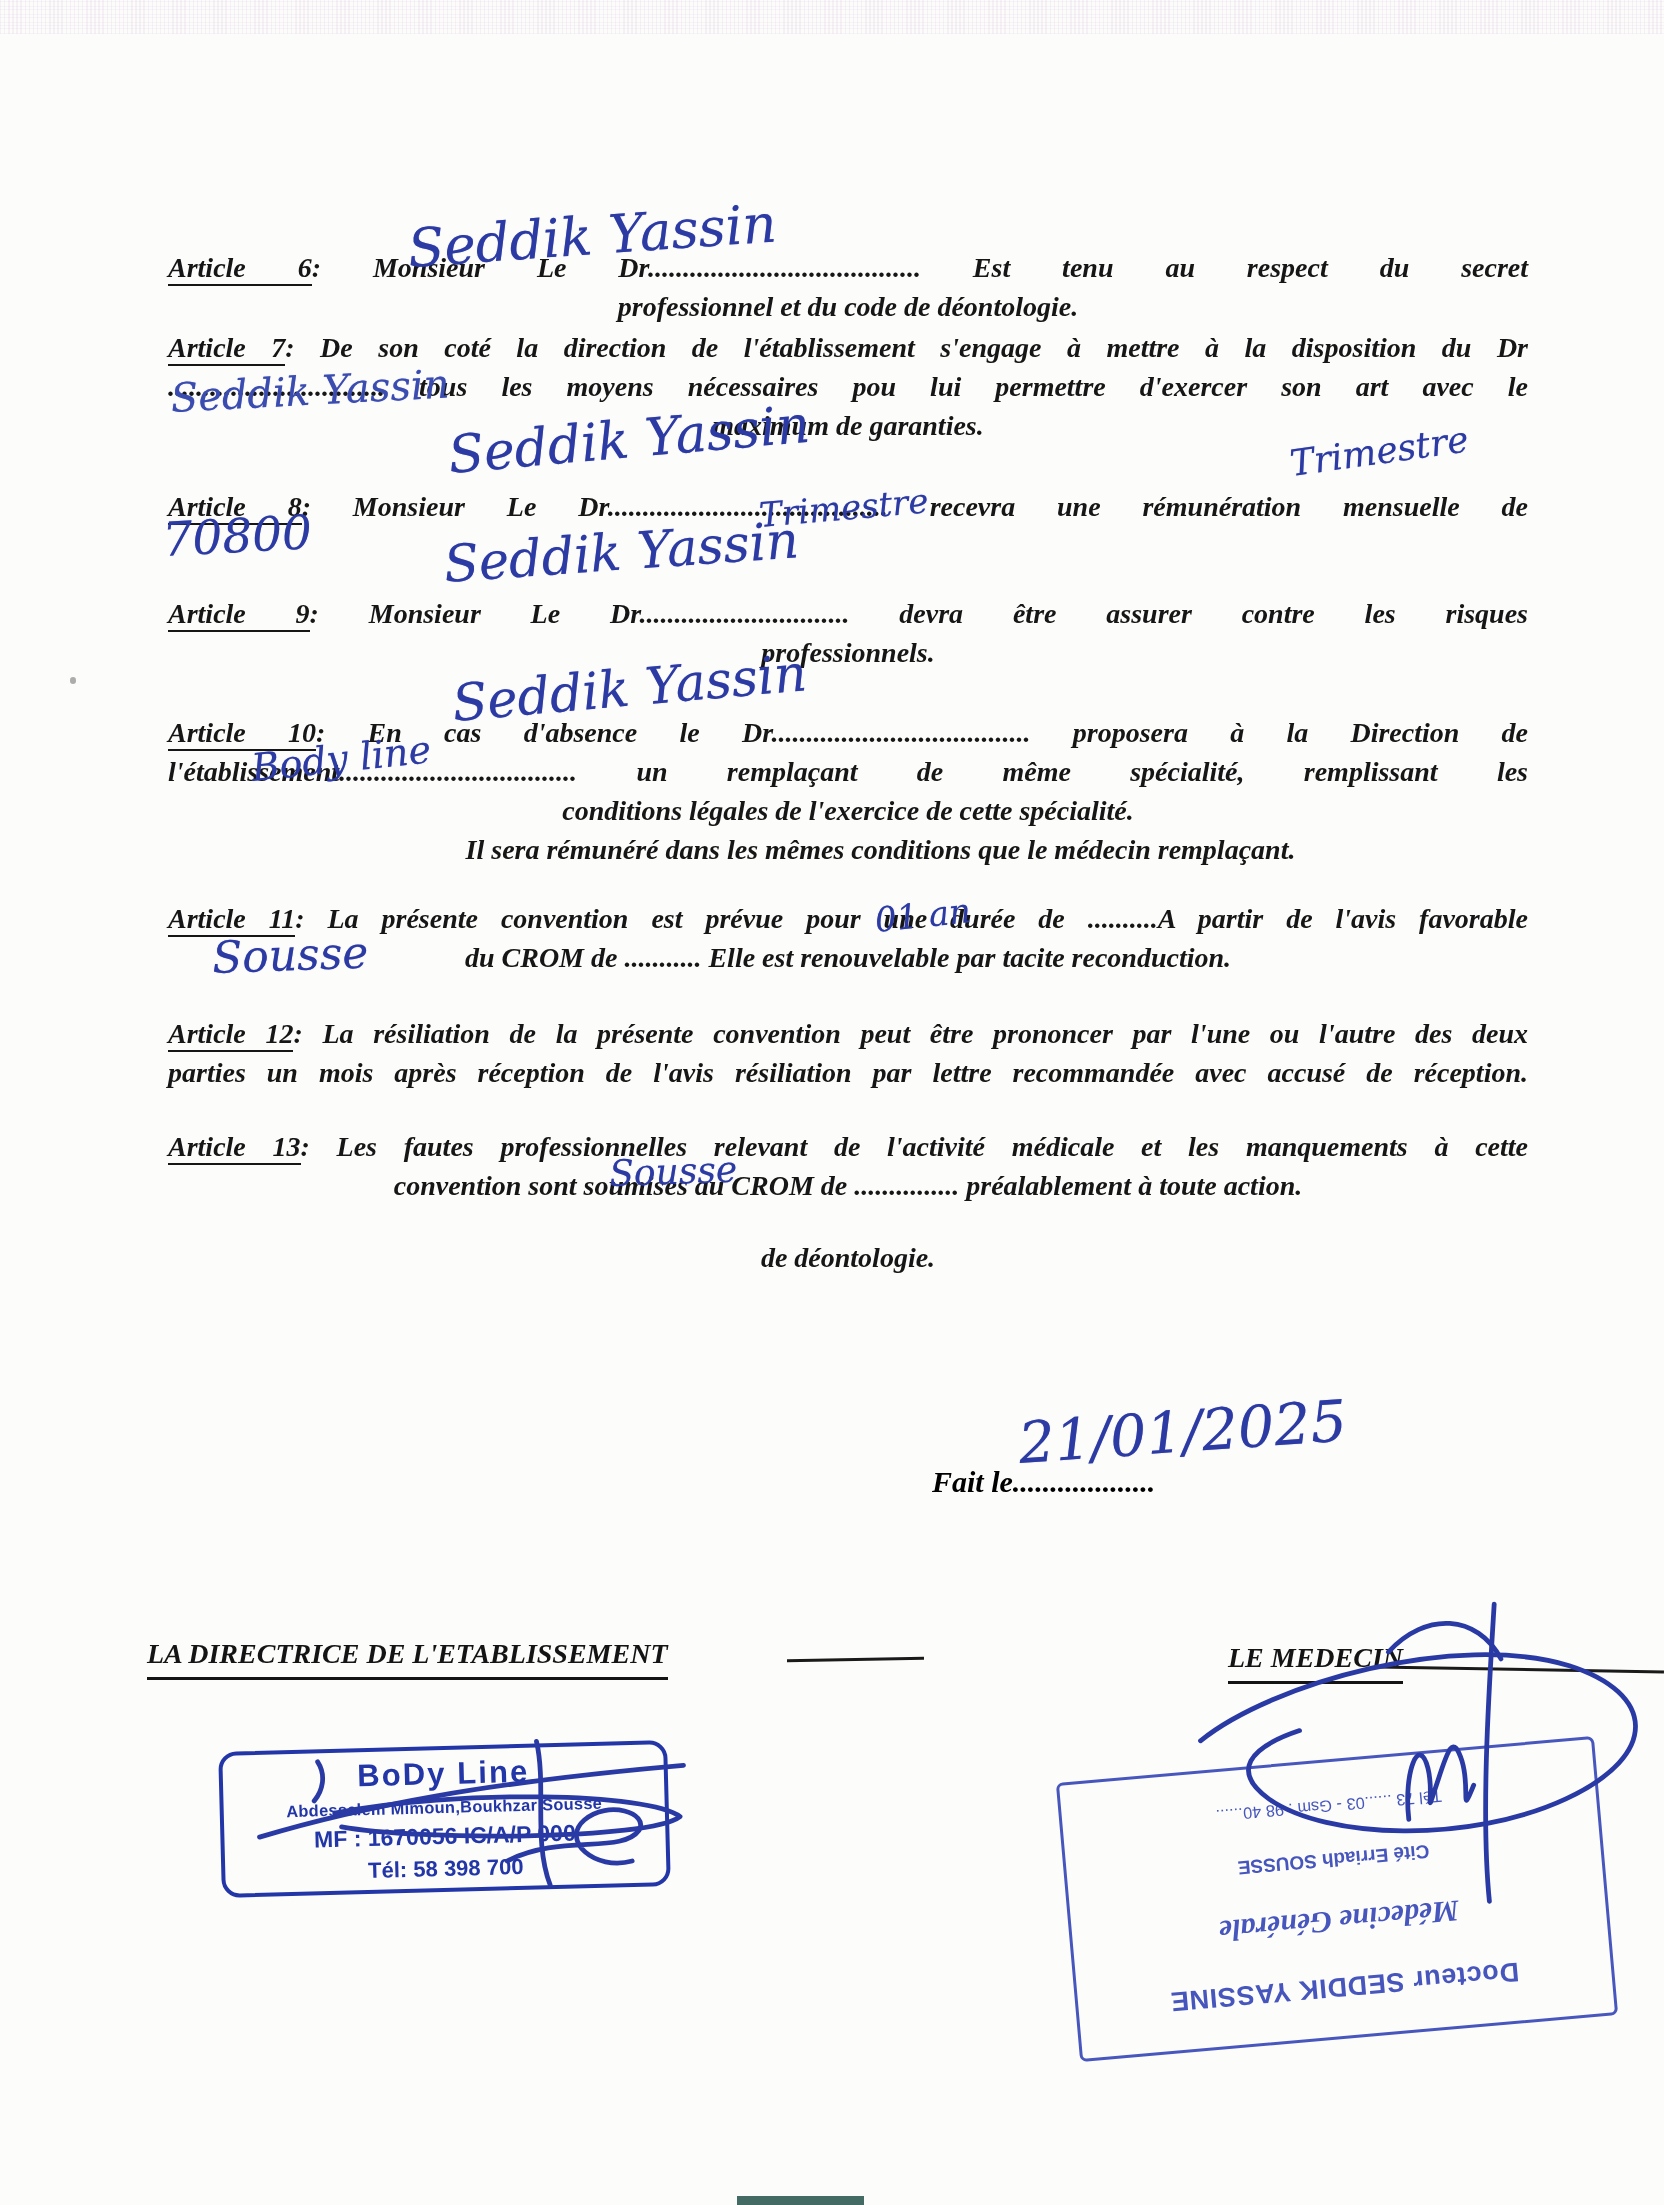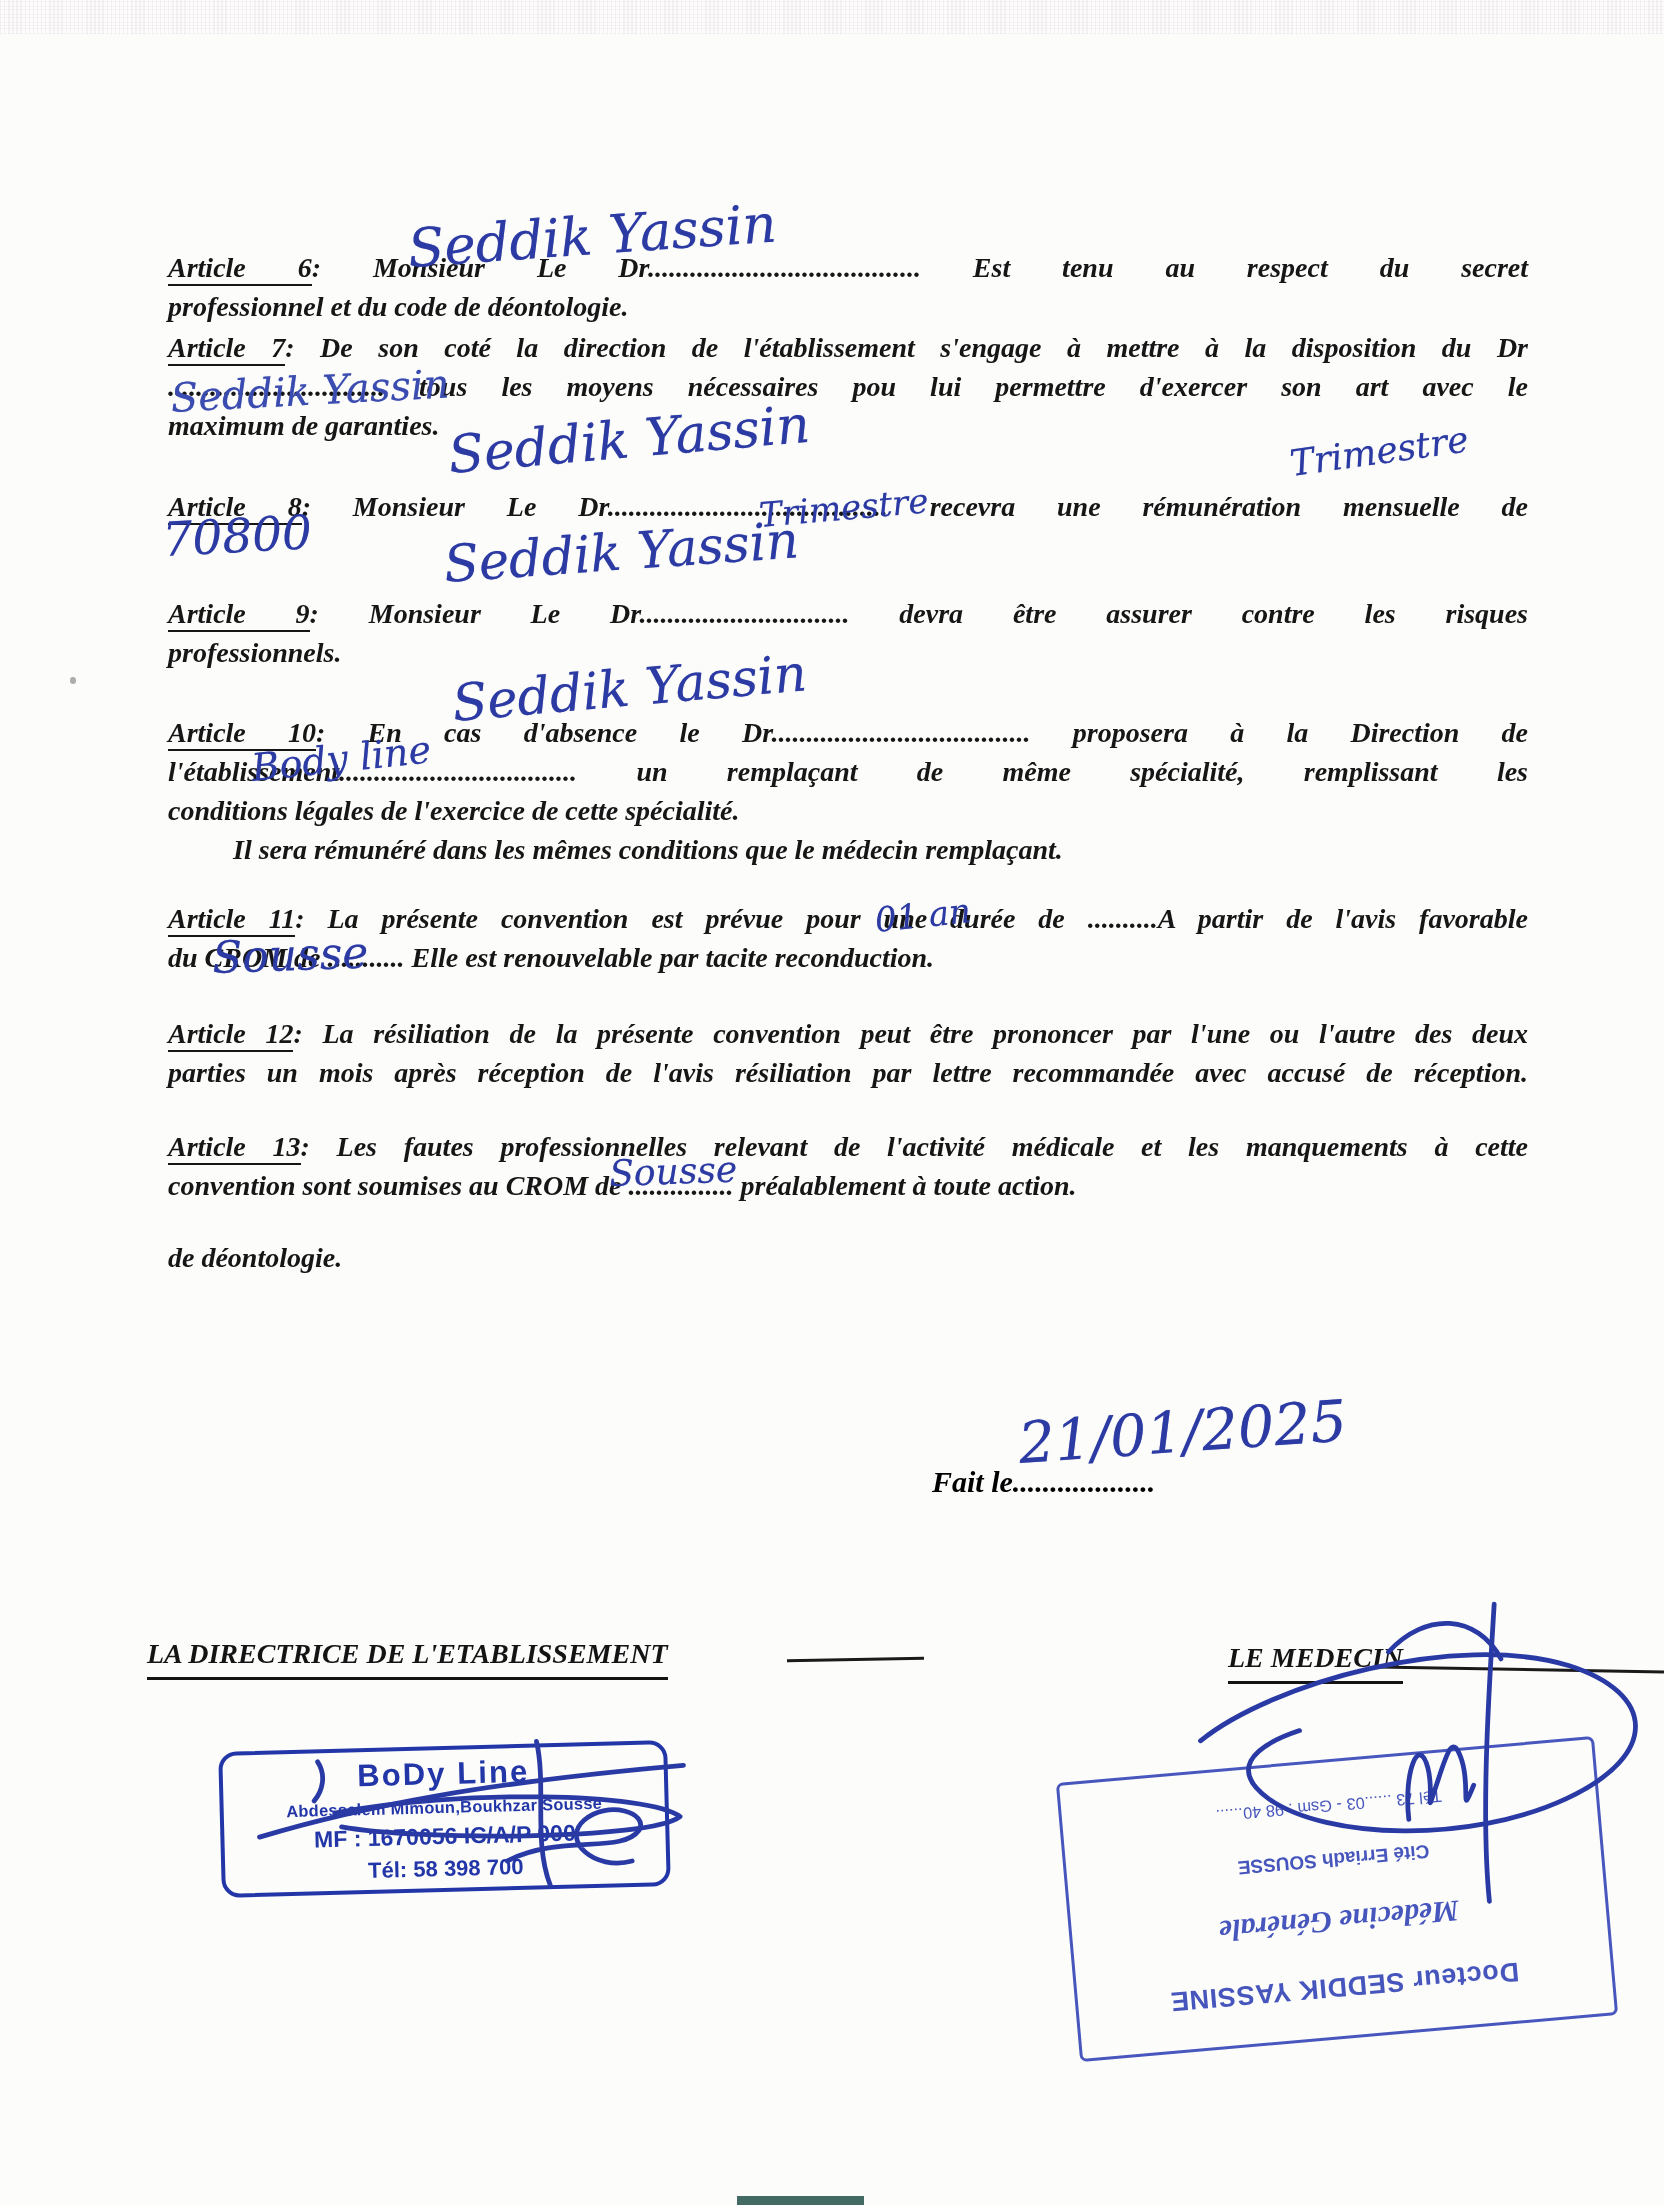--- a/index.html
+++ b/index.html
@@ -1,21 +1,21 @@
 <!DOCTYPE html>
 <html style="font-size:11px"><head>
 <meta charset="utf-8">
 <style>
   html,body{margin:0;padding:0;background:#e8e8e8;}
   .page{position:relative;width:1664px;height:2205px;background:#fcfcfb;overflow:hidden;
         font-family:"Liberation Serif",serif;}
   
   .art{position:absolute;left:168px;width:1360px;color:#161616;}
   .line{font-family:"Liberation Serif",serif;font-style:italic;font-weight:700;
-        font-size:28px;line-height:39px;white-space:normal;}
+        font-size:28px;line-height:39px;white-space:normal;text-align:center;}
   .j{text-align:justify;text-align-last:justify;}
   .lbl{border-bottom:2.7px solid #161616;padding-bottom:0.7px;}
   .indent{padding-left:65px;}
   
   .hw{position:absolute;font-family:"DejaVu Serif",serif;font-style:italic;font-weight:400;
       color:#2c3aa3;white-space:nowrap;transform-origin:left bottom;
       text-shadow:0 0 0.7px rgba(44,58,163,.55);z-index:6;}
   
   .sig-title{position:absolute;font-family:"Liberation Serif",serif;font-style:italic;font-weight:700;
       font-size:28px;color:#141414;border-bottom:3.4px solid #141414;padding-bottom:7px;white-space:nowrap;}

